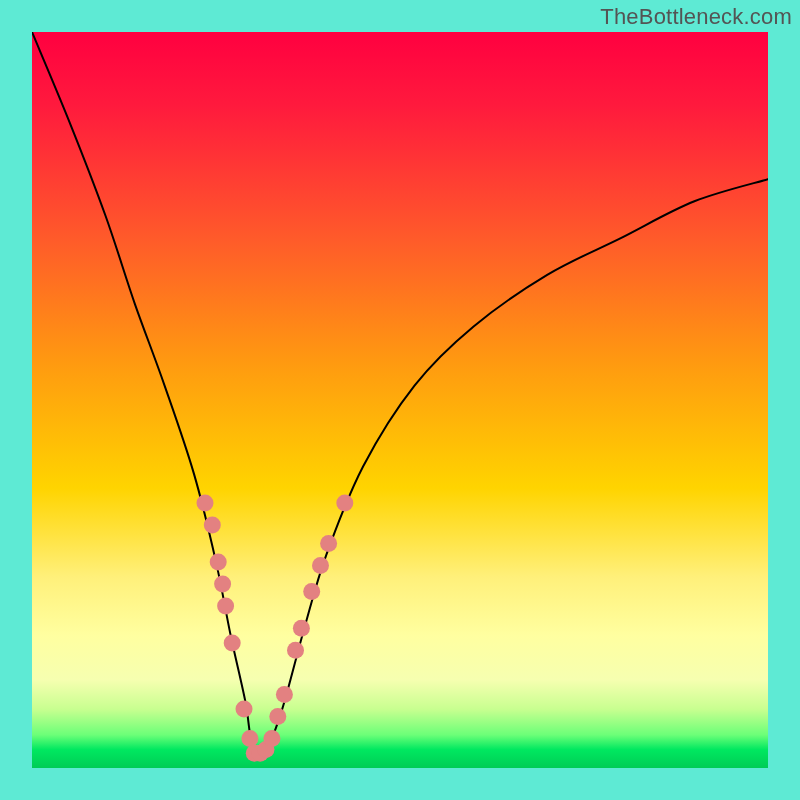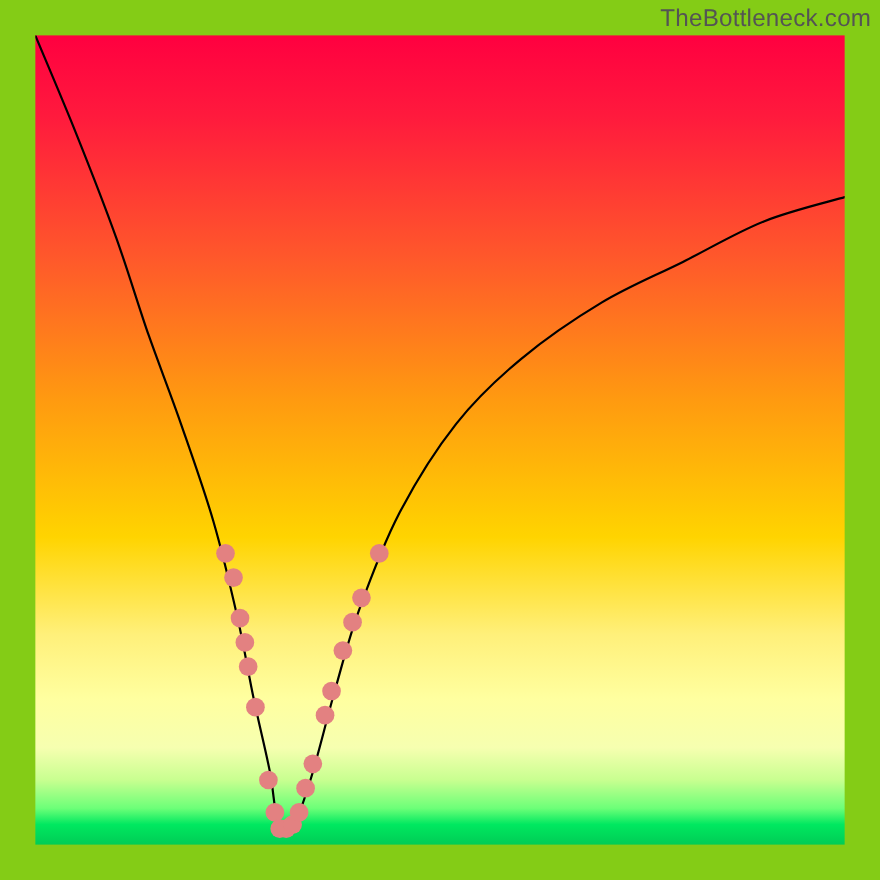--- a/index.html
+++ b/index.html
@@ -5,21 +5,21 @@
   * { margin: 0; padding: 0; box-sizing: border-box; }
   html, body { width: 800px; height: 800px; overflow: hidden; }
   body {
     font-family: Arial, Helvetica, sans-serif;
     background: #000;
     position: relative;
   }
   .outer {
     width: 800px;
     height: 800px;
-    background: #84cc16;
+    background: #5eead4;
     position: relative;
   }
   .plot {
     position: absolute;
     left: 32px;
     top: 32px;
     width: 736px;
     height: 736px;
     overflow: hidden;
   }

